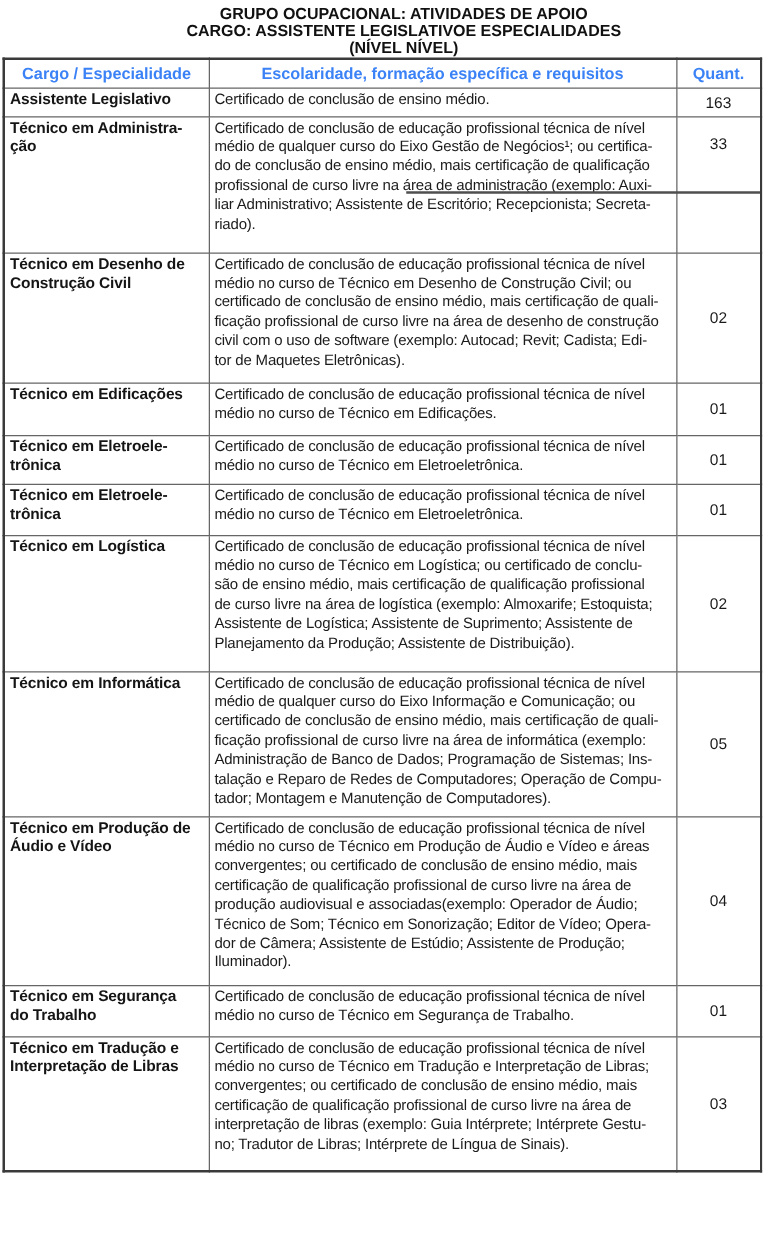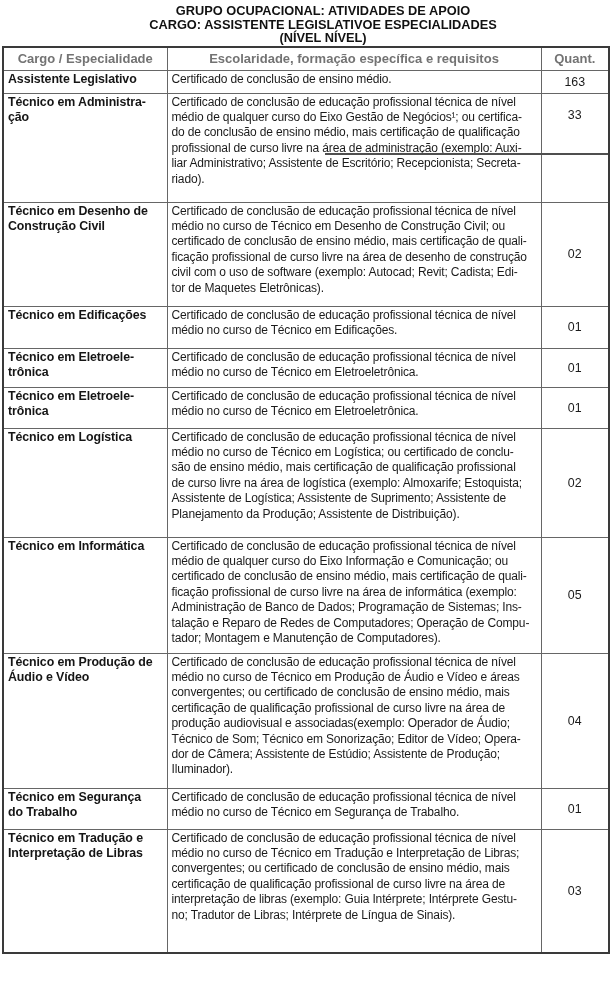--- a/index.html
+++ b/index.html
@@ -41,21 +41,21 @@
     border: 1px solid #666666;
     overflow: hidden;
   }
   th.hdr {
     font-size: 13px;
     font-weight: bold;
     text-align: center;
     vertical-align: middle;
     height: 22px;
     padding: 0 2px;
-    color: #737373;
+    color: #3b82f6;
   }
   td.cargo {
     font-weight: bold;
     font-size: 12.4px;
     line-height: 15.4px;
     vertical-align: top;
     padding: 1px 2px 0 4px;
     white-space: pre-wrap;
     letter-spacing: -0.1px;
     color: #151515;
@@ -194,21 +194,21 @@
 Iluminador).</td>
         <td class="qty">04</td>
       </tr>
       <tr style="height:41px">
         <td class="cargo">Técnico em Segurança
 do Trabalho</td>
         <td class="req">Certificado de conclusão de educação profissional técnica de nível
 médio no curso de Técnico em Segurança de Trabalho.</td>
         <td class="qty">01</td>
       </tr>
-      <tr style="height:124px">
+      <tr style="height:108px">
         <td class="cargo">Técnico em Tradução e
 Interpretação de Libras</td>
         <td class="req">Certificado de conclusão de educação profissional técnica de nível
 médio no curso de Técnico em Tradução e Interpretação de Libras;
 convergentes; ou certificado de conclusão de ensino médio, mais
 certificação de qualificação profissional de curso livre na área de
 interpretação de libras (exemplo: Guia Intérprete; Intérprete Gestu-
 no; Tradutor de Libras; Intérprete de Língua de Sinais).</td>
         <td class="qty">03</td>
       </tr>

